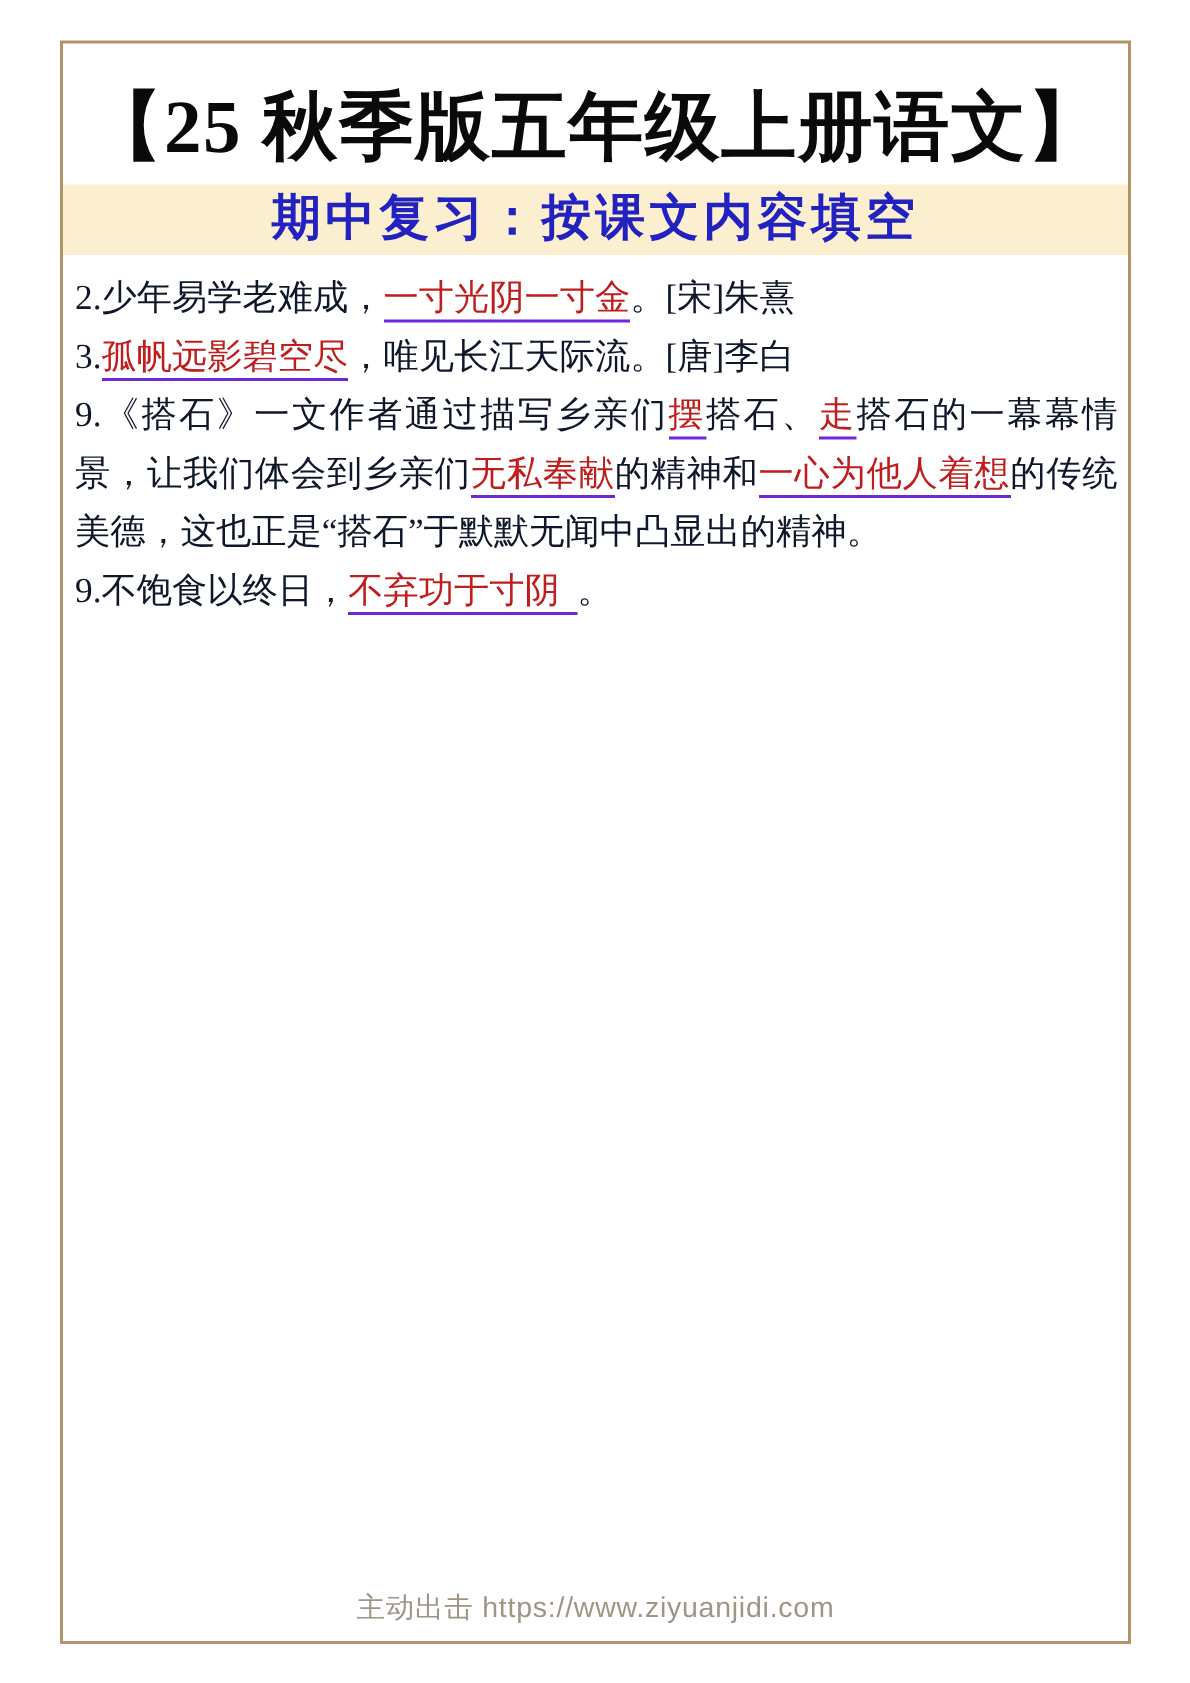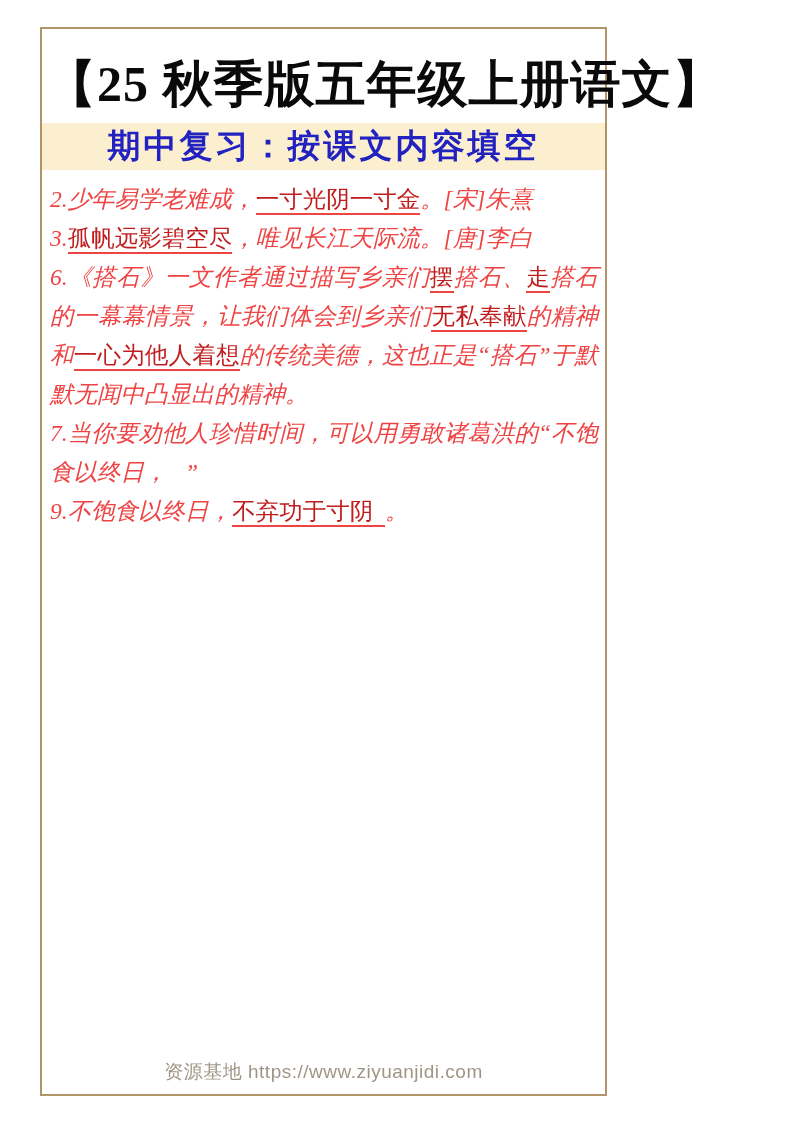--- a/index.html
+++ b/index.html
@@ -14,21 +14,21 @@
     position: relative;
     width: 793px;
     height: 1122px;
     background: #ffffff;
     overflow: hidden;
   }
   .sheet {
     position: absolute;
     left: 40px;
     top: 27px;
-    width: 567px;
+    width: 714px;
     height: 1069px;
     border: 2px solid #b2946a;
     box-sizing: border-box;
     background: #ffffff;
   }
   .title {
     margin: 22px 4px 6px 4px;
     text-align: center;
     font-size: 50px;
     line-height: 66px;
@@ -53,24 +53,24 @@
     padding: 10px 7px 0 8px;
     font-size: 23.5px;
     line-height: 39px;
     color: #141414;
     text-align: justify;
   }
   .content p.item {
     margin: 0;
     padding: 0;
   }
-  .seg-n { color: #ef4444; font-style: italic; }
+  .seg-n { color: #0f172a; }
   .seg-a {
     color: #c01e1e;
-    border-bottom: 2px solid #ef4444;
+    border-bottom: 2px solid #6d28d9;
     padding-bottom: 1px;
   }
   .seg-r { color: #c01e1e; }
   .footer {
     position: absolute;
     left: 0;
     bottom: 9px;
     width: 100%;
     text-align: center;
     font-family: "Liberation Sans", "DejaVu Sans", sans-serif;
@@ -84,19 +84,18 @@
 
 <div class="page">
   <div class="sheet">
     <div class="title">【25 秋季版五年级上册语文】</div>
     <div class="band">
       <div class="subtitle">期中复习：按课文内容填空</div>
     </div>
     <div class="content">
         <p class="item"><span class="seg-n">2.少年易学老难成，</span><span class="seg-a">一寸光阴一寸金</span><span class="seg-n">。[宋]朱熹</span></p>
         <p class="item"><span class="seg-n">3.</span><span class="seg-a">孤帆远影碧空尽</span><span class="seg-n">，唯见长江天际流。[唐]李白</span></p>
-        <p class="item"><span class="seg-n">6.《搭石》一文作者通过描写乡亲们</span><span class="seg-a">摆</span><span class="seg-n">搭石、</span><span class="seg-a">走</span><span class="seg-n">搭石的一幕幕情景，让我们体会到乡亲们</span><span class="seg-a">无私奉献</span><span class="seg-n">的精神和</span><span class="seg-a">一心为他人着想</span><span class="seg-n">的传统美德，这也正是“搭石”于默默无闻中凸显出的精神。</span></p>
-        <p class="item"><span class="seg-n">7.当你要劝他人珍惜时间，可以用勇敢诸葛洪的“不饱食以终日，&nbsp;&nbsp;&nbsp;”</span></p>
+        <p class="item"><span class="seg-n">9.《搭石》一文作者通过描写乡亲们</span><span class="seg-a">摆</span><span class="seg-n">搭石、</span><span class="seg-a">走</span><span class="seg-n">搭石的一幕幕情景，让我们体会到乡亲们</span><span class="seg-a">无私奉献</span><span class="seg-n">的精神和</span><span class="seg-a">一心为他人着想</span><span class="seg-n">的传统美德，这也正是“搭石”于默默无闻中凸显出的精神。</span></p>
         <p class="item"><span class="seg-n">9.不饱食以终日，</span><span class="seg-a">不弃功于寸阴&nbsp;&nbsp;</span><span class="seg-n">。</span></p>
       </div>
-    <div class="footer">资源基地 https://www.ziyuanjidi.com</div>
+    <div class="footer">主动出击 https://www.ziyuanjidi.com</div>
   </div>
 </div>
 
 </body></html>

